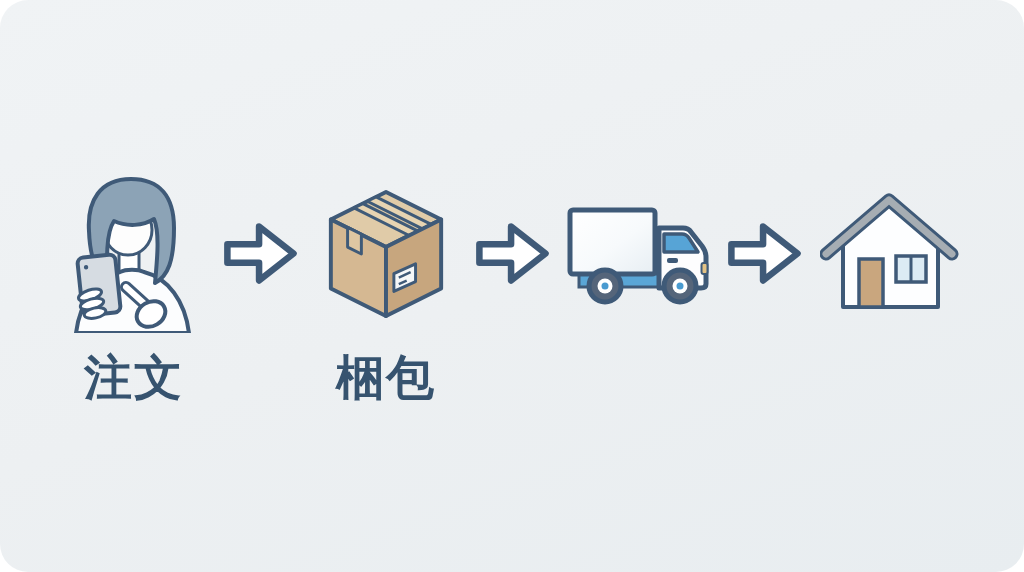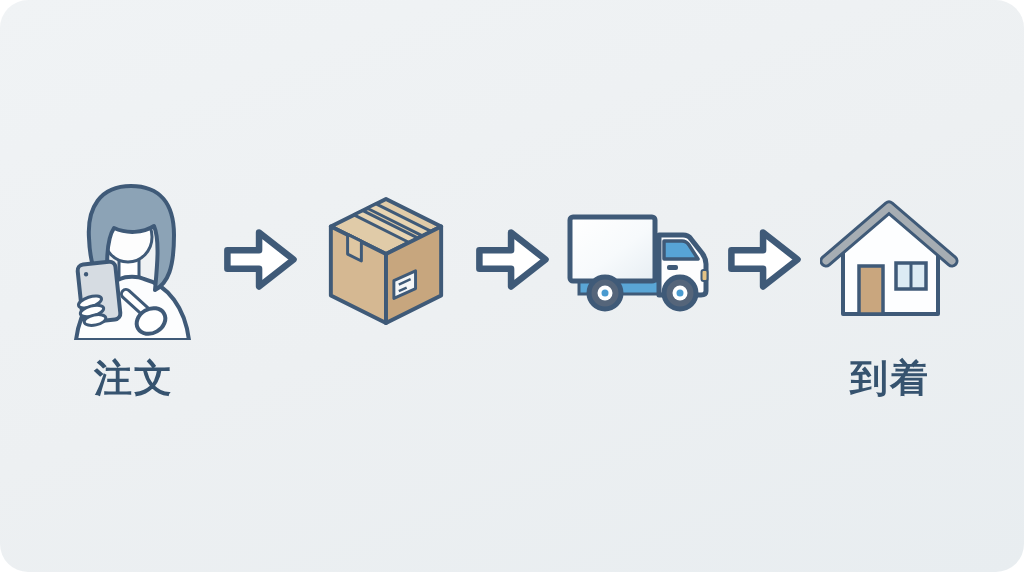--- a/index.html
+++ b/index.html
@@ -17,21 +17,21 @@
   }
   .flow {
     display: flex; align-items: flex-start; justify-content: center;
     margin-top: 8px;
   }
   .step { width: 170px; display: flex; flex-direction: column; align-items: center; }
   .icon-box { height: 166px; display: flex; align-items: center; justify-content: center; }
   .connector { width: 82px; height: 166px; display: flex; align-items: center; justify-content: center; }
   .step-label {
     margin-top: 10px;
-    font-size: 38px;
+    font-size: 48px;
     font-weight: 700;
     letter-spacing: 2px;
     color: var(--label, #36536f);
     white-space: nowrap;
   }
   .arrow-path {
     fill: var(--arrow-fill, #ffffff);
     stroke: var(--outline, #3f5a78);
     stroke-width: 7;
     stroke-linejoin: round;
@@ -97,20 +97,21 @@
 
             <polygon points="122,34 122,104 66,132 66,62" fill="#c7a67e" stroke-width="4"></polygon>
 
             <polygon points="27,42 41,49 41,69 27,62" fill="#dfc7a2" stroke-width="3"></polygon>
 
             <polygon points="74,89 96,79 96,97 74,107" fill="#f5f7f8" stroke-width="3"></polygon>
             <path d="M79,93 L91,87.5 M79,99.5 L87,96" stroke-width="2.5" fill="none"></path>
           </g>
         </svg>
       </div>
+      <div class="step-label">梱包</div>
     </div>
 
     <div class="connector">
       <svg viewBox="0 0 88 76" width="82" height="71">
         <path class="arrow-path" d="M9,28 L43,28 L43,9 L80,38 L43,67 L43,48 L9,48 Z"></path>
       </svg>
     </div>
 
     <div class="step">
       <div class="icon-box">
@@ -161,17 +162,16 @@
 
           <rect x="39" y="66" width="24" height="48" fill="#c9a67e" stroke="#3f5a78" stroke-width="3.5"></rect>
 
           <rect x="76" y="63" width="30" height="26" fill="#dcebf4" stroke="#3f5a78" stroke-width="3.5"></rect>
           <line x1="91" y1="63" x2="91" y2="89" stroke="#3f5a78" stroke-width="3"></line>
 
           <path d="M6,61 L69,7 L132,61" fill="none" stroke="#3f5a78" stroke-width="13" stroke-linecap="round" stroke-linejoin="round"></path>
           <path d="M6,61 L69,7 L132,61" fill="none" stroke="#a6adb3" stroke-width="7" stroke-linecap="round" stroke-linejoin="round"></path>
         </svg>
       </div>
-      <div class="step-label">到着</div>
     </div>
 
   </div>
 </div>
 
 </body></html>

